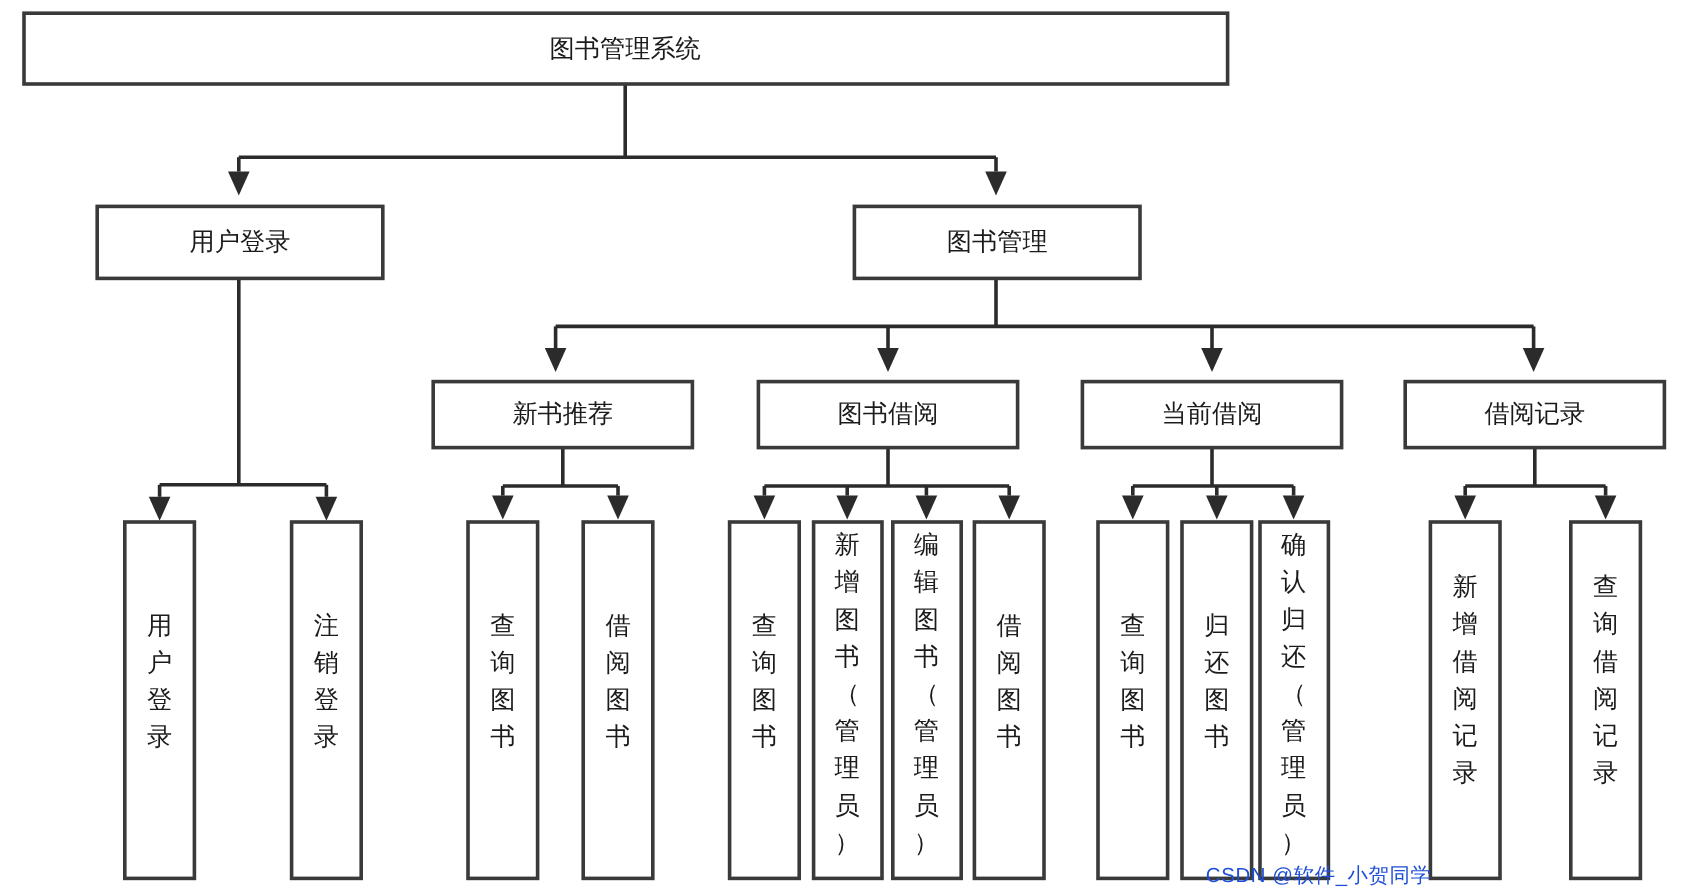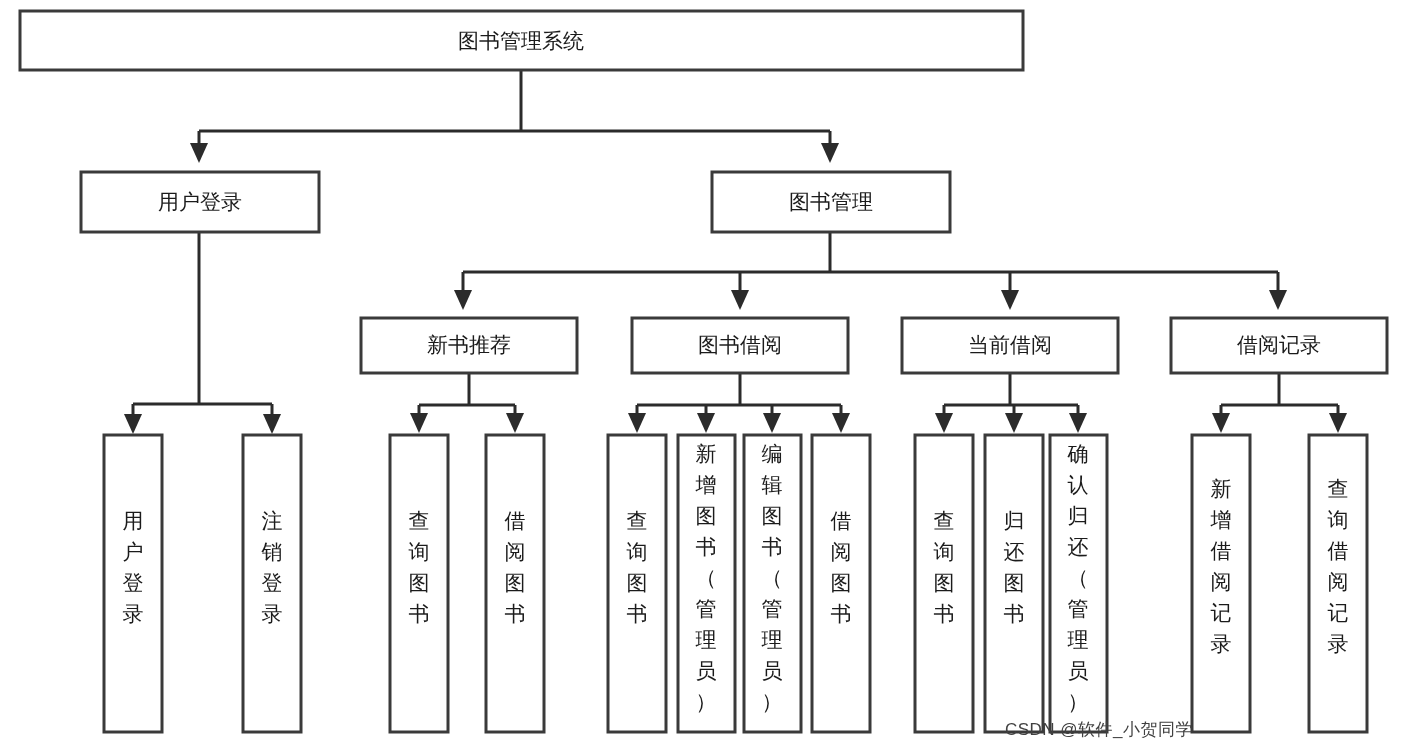--- a/index.html
+++ b/index.html
@@ -52,21 +52,21 @@
     fill: #1b1b1b;
     font-size: 21px;
     text-anchor: middle;
   }
   .watermark {
     position: absolute;
     right: 16px;
     bottom: 6px;
     font-family: "Liberation Sans", "DejaVu Sans", sans-serif;
     font-size: 17px;
-    color: #404040;
+    color: #1d4ed8;
     letter-spacing: 0.5px;
     white-space: nowrap;
     pointer-events: none;
   }
 </style>
 </head>
 <body>
 
 <div id="diagram-root">
   <svg class="diagram" viewBox="0 0 1405 747" xmlns="http://www.w3.org/2000/svg">

